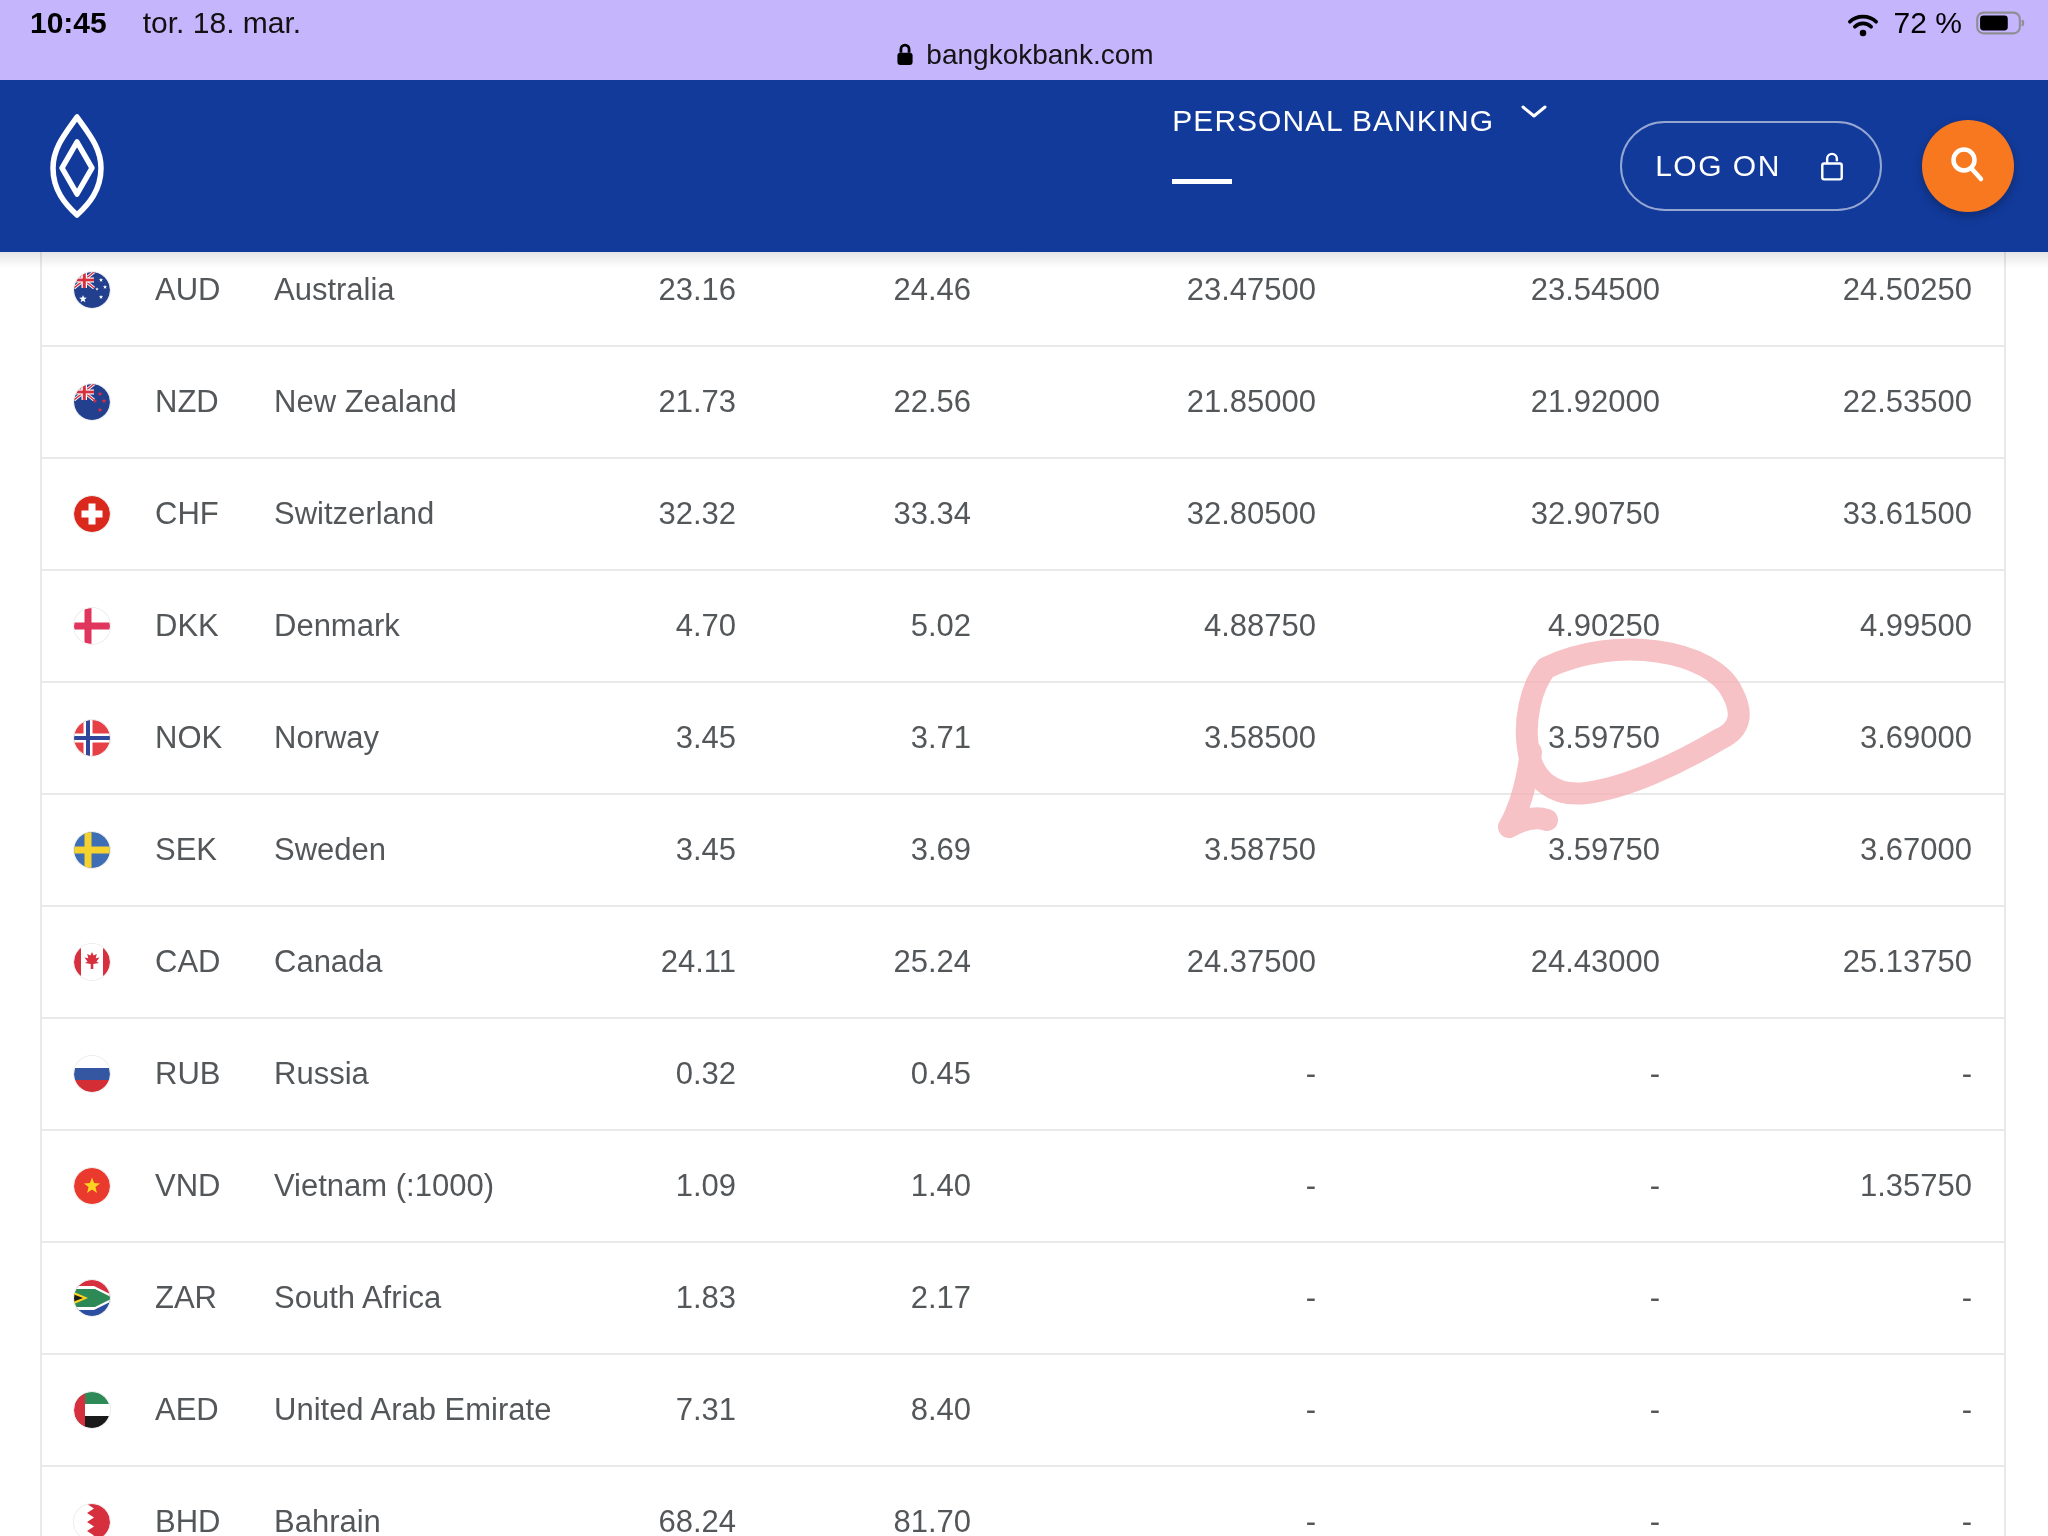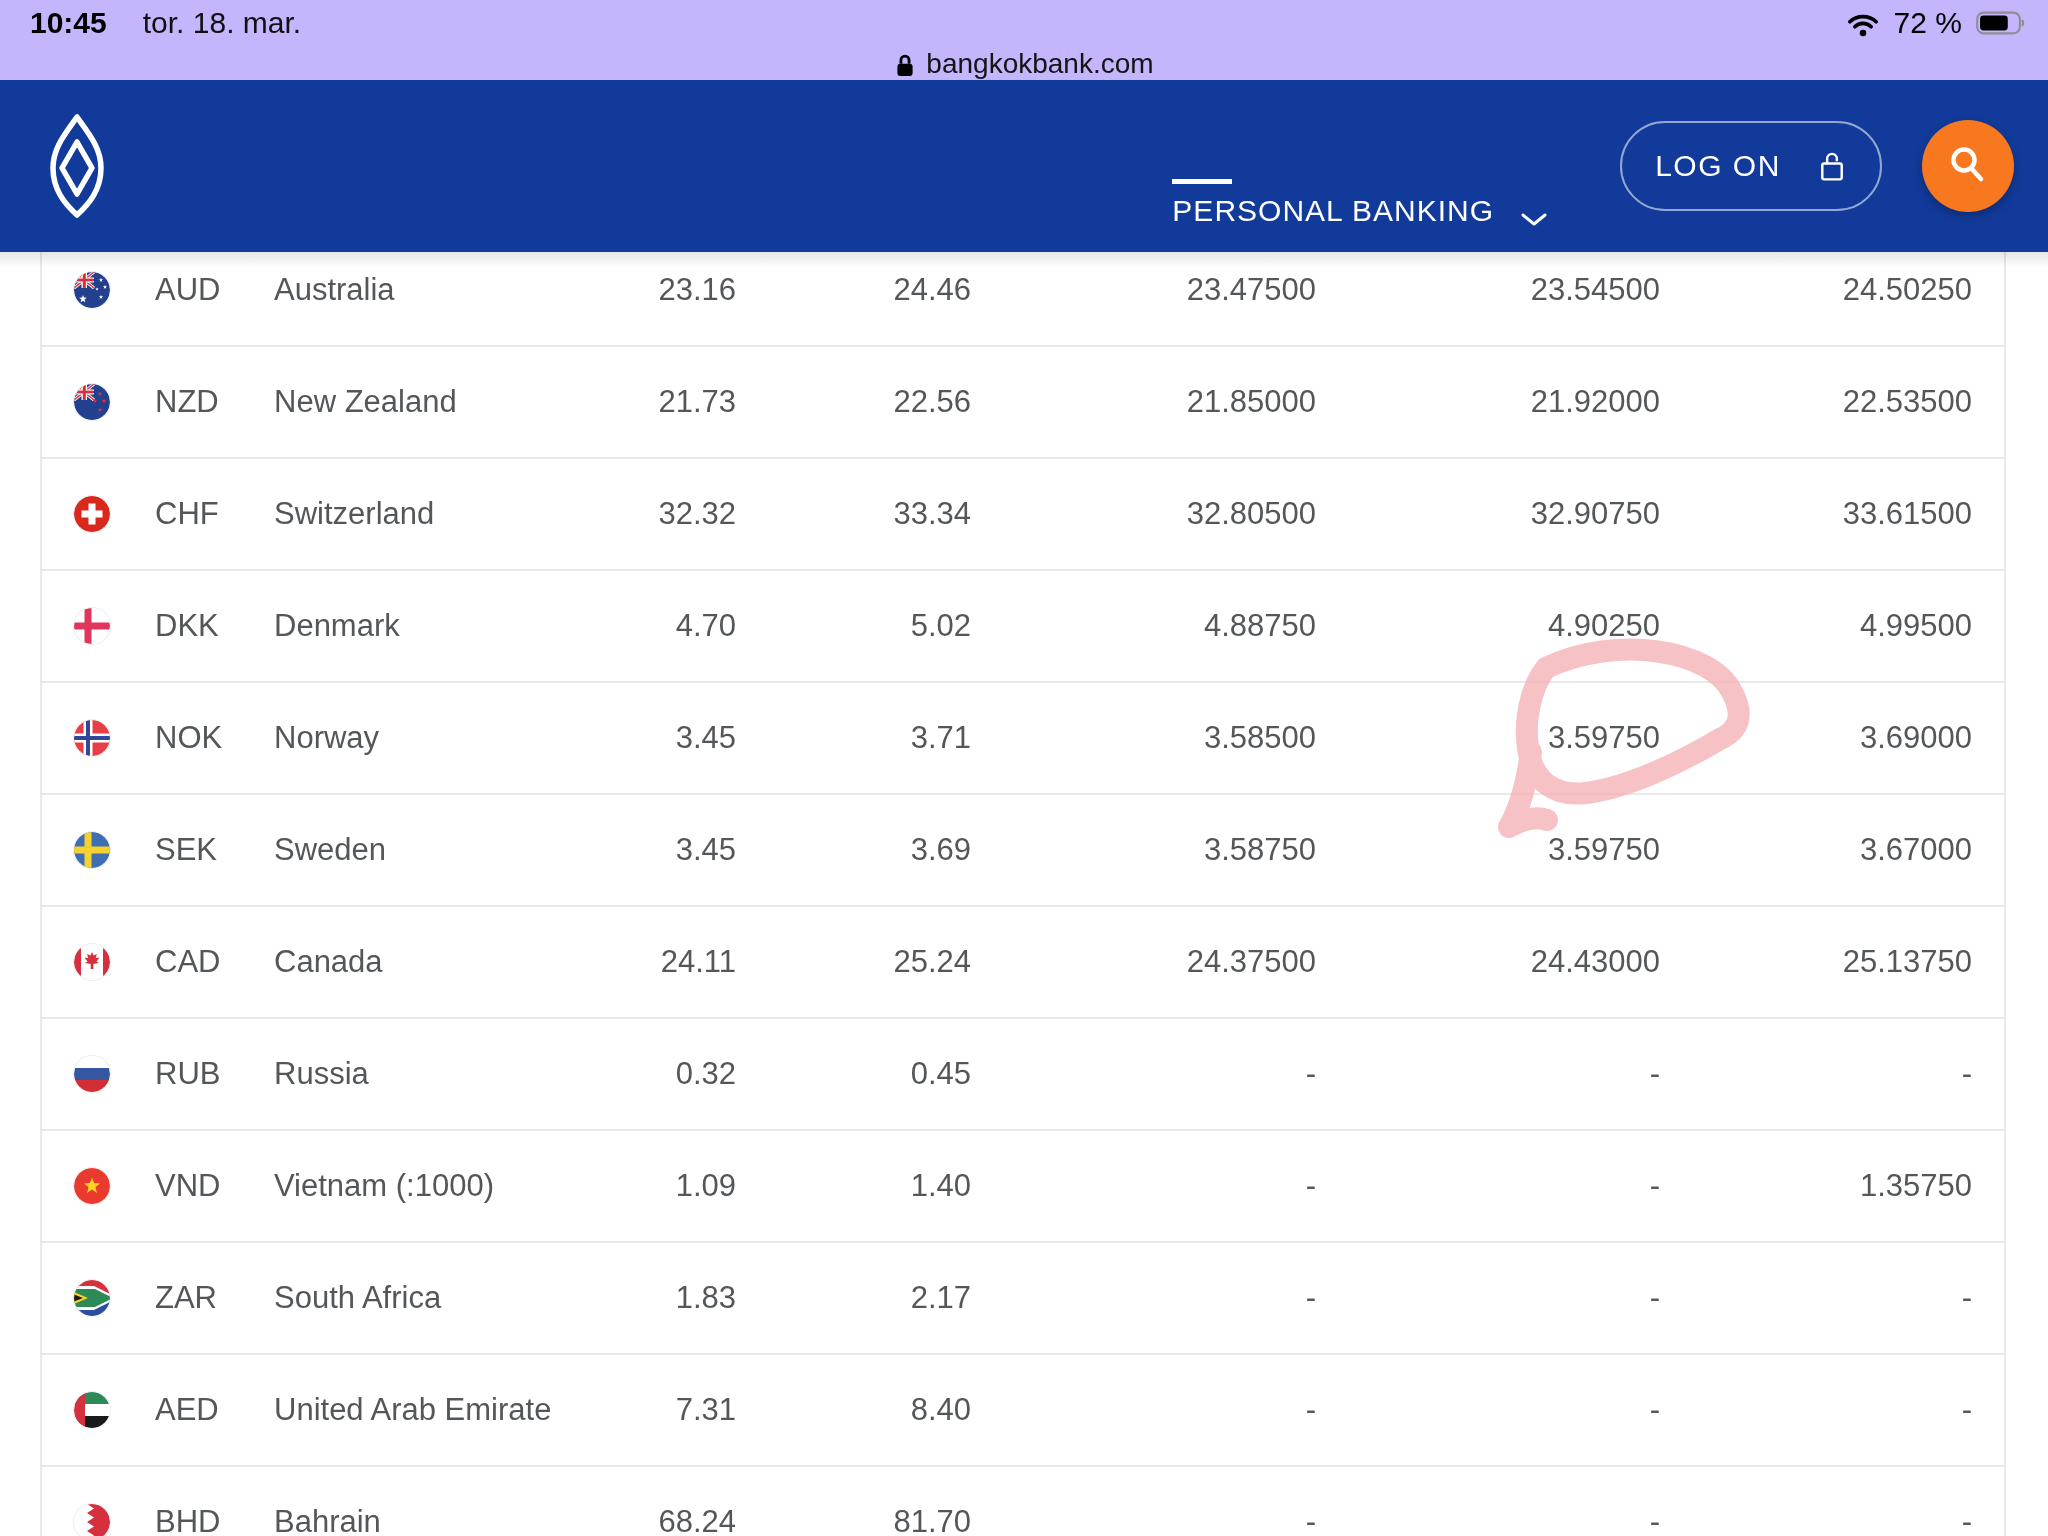--- a/index.html
+++ b/index.html
@@ -10,38 +10,38 @@
   .status-bar {
     position:absolute; top:0; left:0; width:2048px; height:80px;
     background:#c4b5fd; color:#000; z-index:30;
   }
   .status-left { position:absolute; left:30px; top:6px; display:flex; gap:36px; align-items:center; font-size:30px; }
   .status-time { font-weight:700; }
   .status-date { font-weight:400; color:#111; }
   .status-right { position:absolute; right:18px; top:6px; display:flex; gap:12px; align-items:center; font-size:30px; }
   .url-row {
     position:absolute; left:0; top:30px; width:100%; height:50px;
-    display:flex; align-items:flex-end; justify-content:center; gap:10px;
+    display:flex; align-items:center; justify-content:center; gap:10px;
     font-size:28px; font-weight:500; color:#141414;
   }
 
   
   .app-header {
     position:absolute; top:80px; left:0; width:2048px; height:172px;
     background:#123a9a; z-index:20;
     display:flex; align-items:center;
   }
   .brand { display:flex; align-items:center; gap:22px; margin-left:44px; }
   .brand-name {
     color:#fff; font-family:"DejaVu Serif", serif; font-weight:700;
     font-size:47px; letter-spacing:0.5px;
   }
   .nav { display:flex; align-items:center; margin-left:auto; }
   .nav-item {
-    position:relative; display:flex; align-items:flex-end; gap:26px;
+    position:relative; display:flex; align-items:flex-start; gap:26px;
     color:#fff; font-size:30px; letter-spacing:1px; cursor:pointer;
     margin-right:72px; height:124px;
   }
   .nav-item .underline {
     position:absolute; left:0; bottom:44px; width:60px; height:5px; background:#fff;
     display:none;
   }
   .nav-item.active .underline { display:block; }
   .logon-btn {
     display:flex; align-items:center; justify-content:center; gap:36px;

